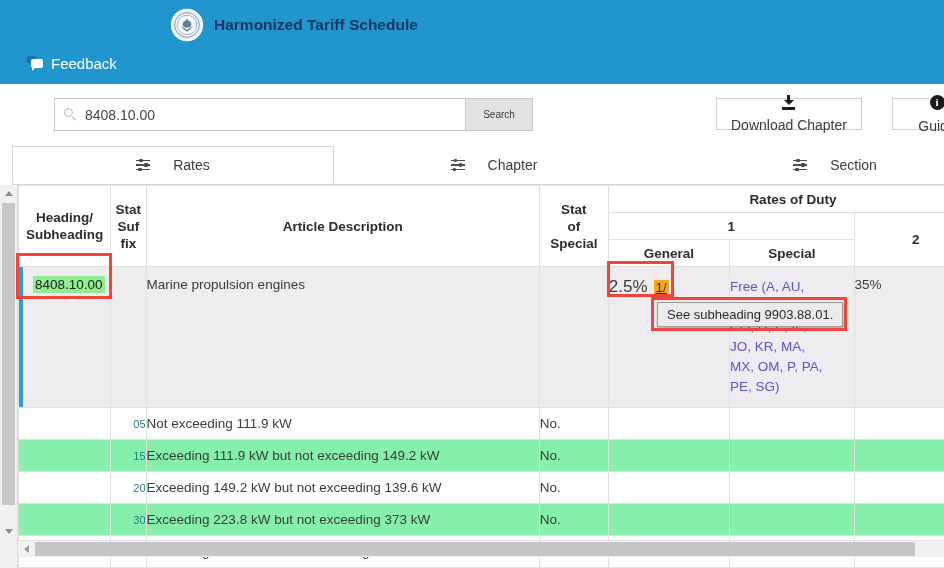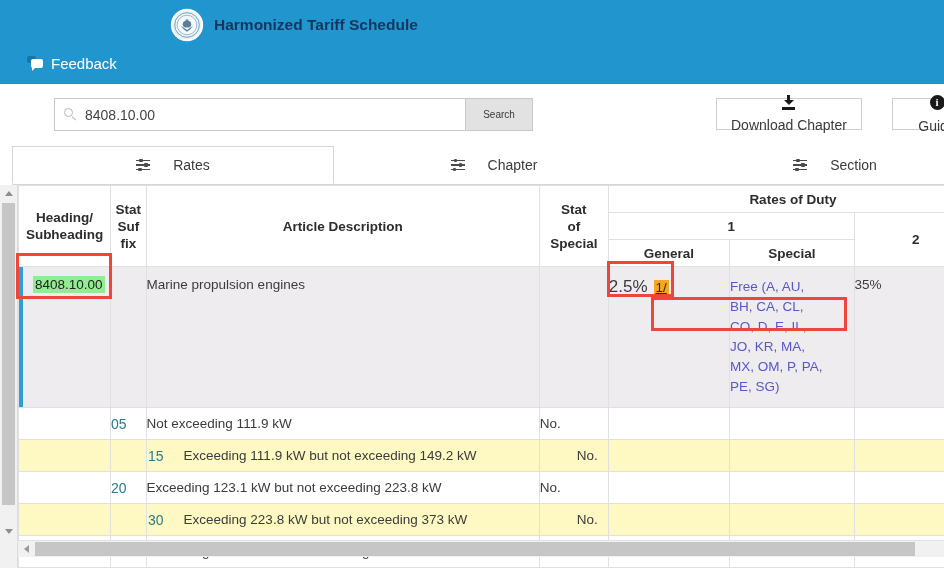--- a/index.html
+++ b/index.html
@@ -140,28 +140,28 @@
   .col-gen{width:116px;}
   .col-spec{width:119px;}
   .col-two{width:118px;}
 
   th.rates-top{height:26px;}
   th.tier1{height:26px;}
   th.tier-lbl{height:26px;}
   th.tall{height:78px;}
 
   tr.datarow td{height:31px;}
-  td.c-stat{text-align:left;color:#2b7b8c;font-size:14px;}
+  td.c-stat{text-align:right;color:#2b7b8c;font-size:11px;}
   td.c-desc{padding-left:22px;color:#3b3b3b;}
   td.c-unit{padding-left:12px;color:#3b3b3b;}
   td.c-gen{padding-left:12px;}
   td.c-spec{padding-left:12px;color:#5757c8;line-height:20px;}
   td.c-two{padding-left:12px;color:#3b3b3b;}
   td.c-head{text-align:center;}
-  tr.alt td{background:#fef9c3;padding-left:37px;}
+  tr.alt td{background:#86efac;}
 
   
   tr.mainrow td{background:#eeecef;height:130px;vertical-align:top;padding-top:10px;}
   tr.mainrow td.c-head{
     background:#eeecef;text-align:left;padding-left:14px;position:relative;
   }
   .leftmark{position:absolute;left:0;top:0;width:4px;height:100%;background:#2f9ed4;}
   .code-hl{background:#90ee90;color:#222;padding:1px 2px;font-size:13.5px;}
   .gen-val{color:#3b3b3b;font-size:17px;}
   .fn-hl{background:#f5a623;color:#2a2a2a;text-decoration:underline;padding:0 2px;margin-left:6px;cursor:pointer;}
@@ -376,21 +376,21 @@
           <td class="c-stat">15</td>
           <td class="c-desc">Exceeding 111.9 kW but not exceeding 149.2 kW</td>
           <td class="c-unit">No.</td>
           <td class="c-gen"></td>
           <td class="c-spec"></td>
           <td class="c-two"></td>
         </tr>
         <tr class="datarow">
           <td class="c-head"></td>
           <td class="c-stat">20</td>
-          <td class="c-desc">Exceeding 123.1 kW but not exceeding 223.8 kW</td>
+          <td class="c-desc">Exceeding 149.2 kW but not exceeding 139.6 kW</td>
           <td class="c-unit">No.</td>
           <td class="c-gen"></td>
           <td class="c-spec"></td>
           <td class="c-two"></td>
         </tr>
         <tr class="datarow alt">
           <td class="c-head"></td>
           <td class="c-stat">30</td>
           <td class="c-desc">Exceeding 223.8 kW but not exceeding 373 kW</td>
           <td class="c-unit">No.</td>
@@ -404,20 +404,21 @@
           <td class="c-desc">Exceeding 373 kW but not exceeding 746 kW</td>
           <td class="c-unit">No.</td>
           <td class="c-gen"></td>
           <td class="c-spec"></td>
           <td class="c-two"></td>
         </tr>
       </tbody>
     </table>
   </div>
 
+  <div class="tooltip">See subheading 9903.88.01.</div>
 
   <div class="annot" id="annot-code"></div>
   <div class="annot" id="annot-gen"></div>
   <div class="annot" id="annot-tip"></div>
 
   <div class="hscroll">
     <div class="harrow">
         <span class="tri-l"></span>
       </div>
     <div class="hthumb"></div>

